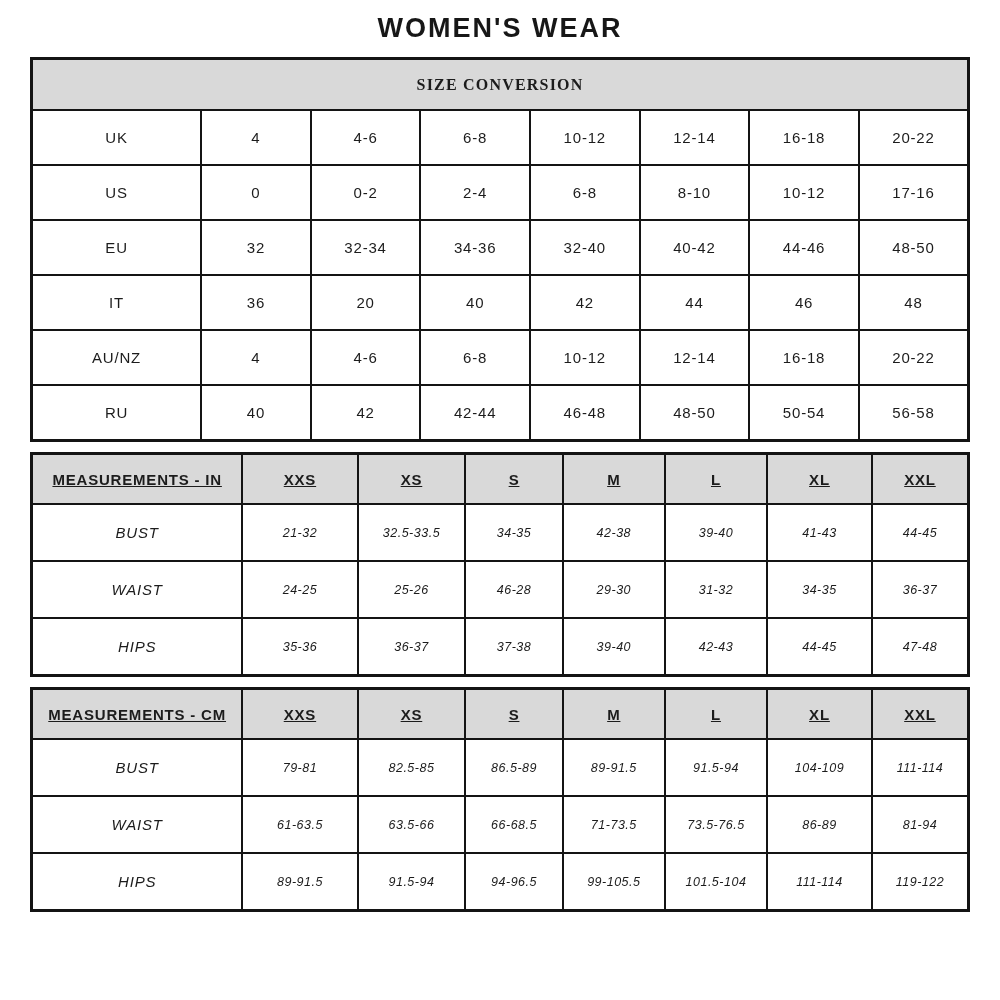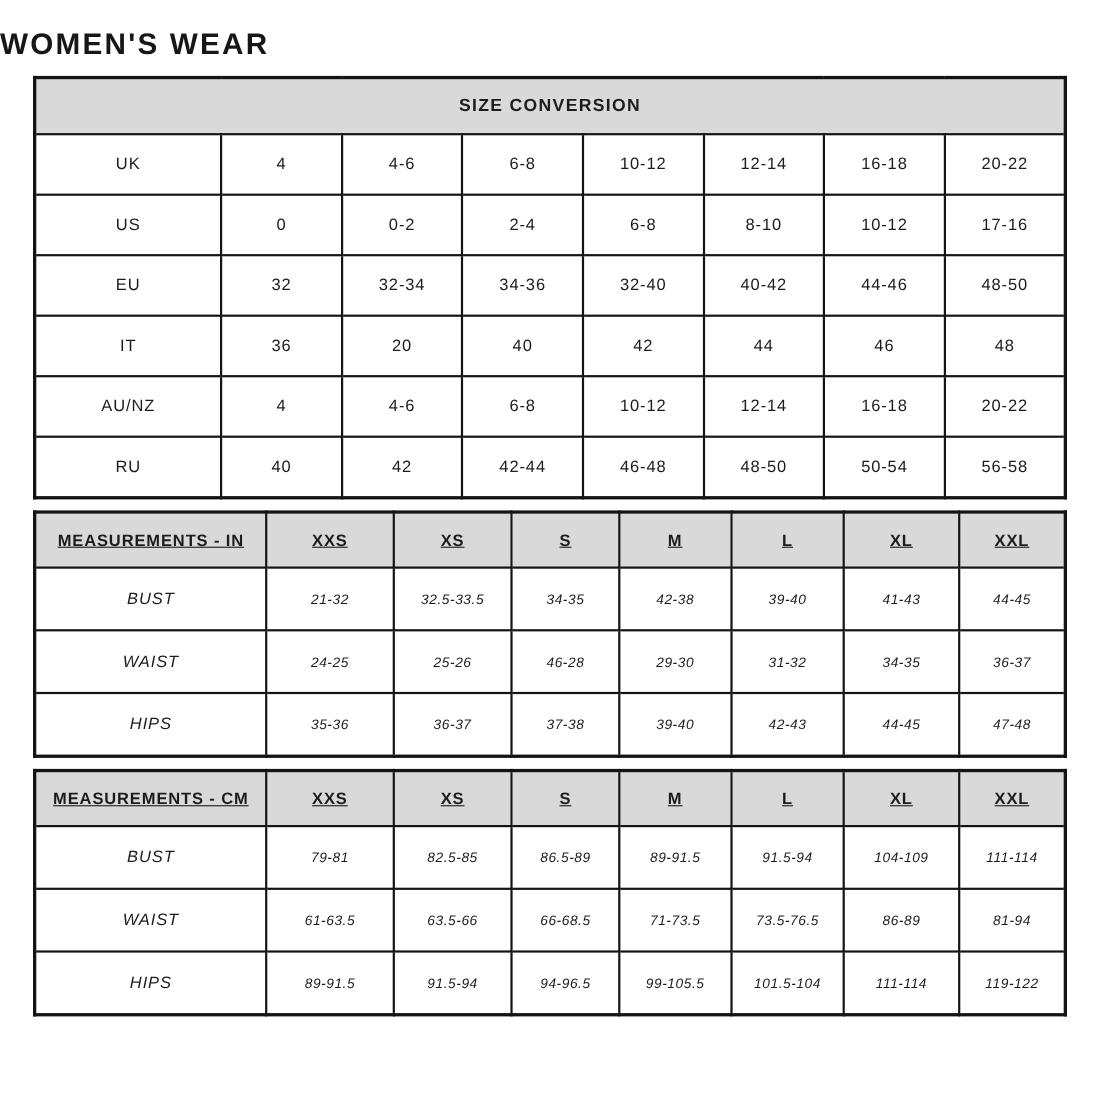--- a/index.html
+++ b/index.html
@@ -11,25 +11,25 @@
     color: #1c1c1c;
   }
   .page {
     width: 1000px;
     height: 1000px;
     background: #ffffff;
     box-sizing: border-box;
     padding-top: 13px;
   }
   .page-title {
-    text-align: left;
+    text-align: center;
     font-size: 27px;
     font-weight: bold;
     letter-spacing: 2px;
-    margin: 12px 0 13px 0;
+    margin: 0 0 13px 0;
     color: #171717;
   }
   table {
     border-collapse: collapse;
     width: 940px;
     margin: 0 auto 10px auto;
     table-layout: fixed;
     border: 3px solid #141414;
   }
   th, td {
@@ -39,20 +39,21 @@
     padding: 0 2px;
     overflow: hidden;
   }
   
   .t1 .title-cell {
     height: 49px;
     background: #d9d9d9;
     font-size: 16px;
     font-weight: bold;
     letter-spacing: 1.2px;
+    font-family: Liberation Serif, serif;
   }
   .t1 td, .t1 .hdr {
     height: 53px;
     font-size: 15px;
     font-weight: normal;
     letter-spacing: 0.8px;
   }
   
   .t2 .head-row th {
     height: 48px;

